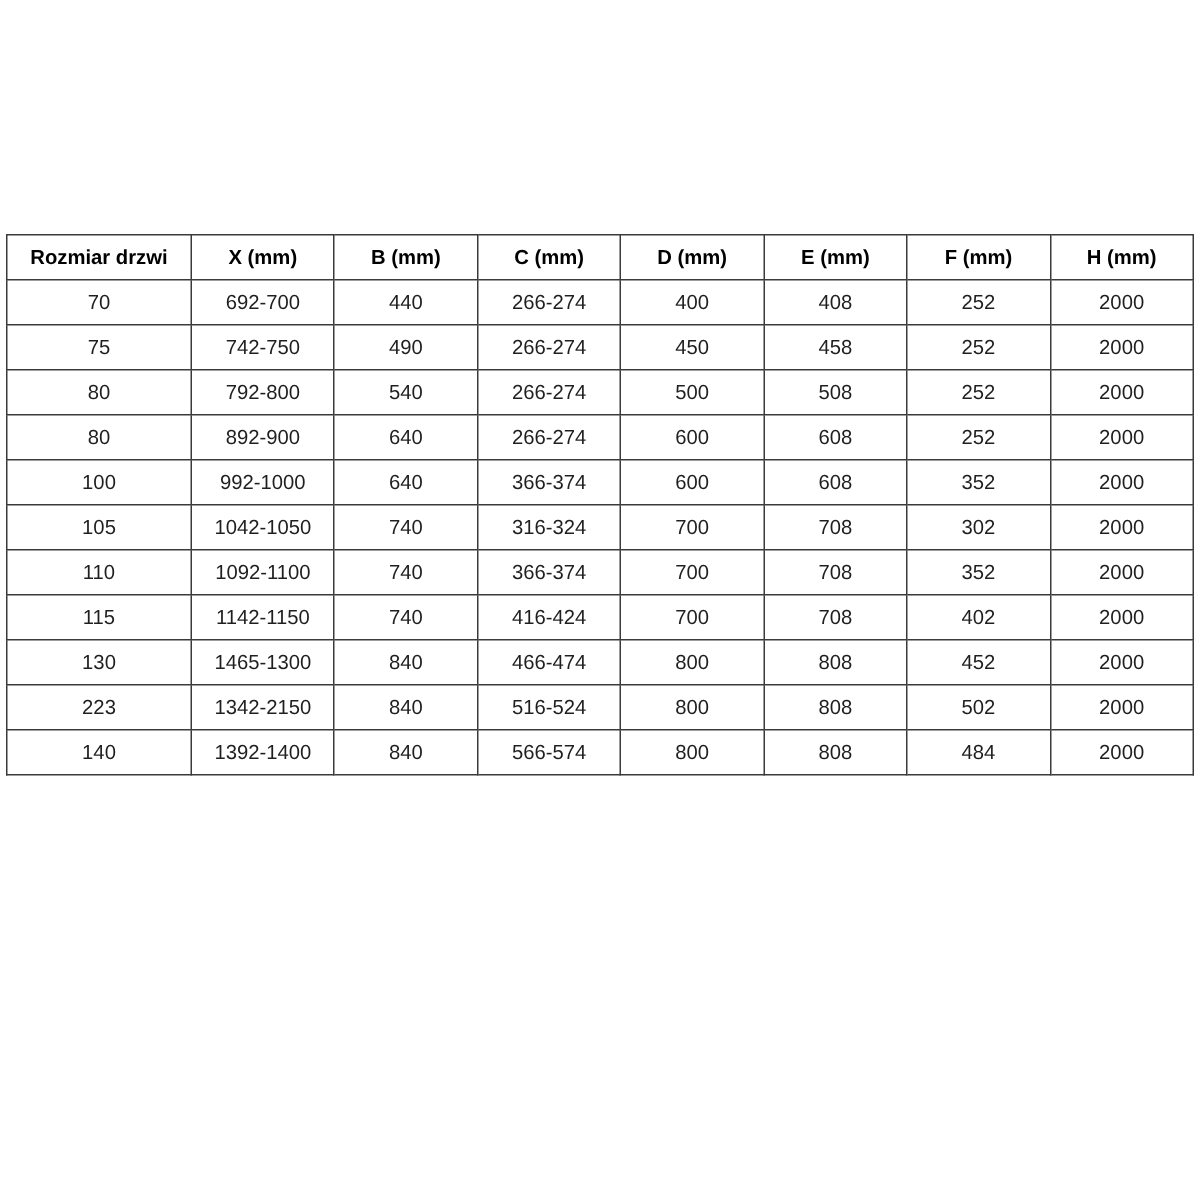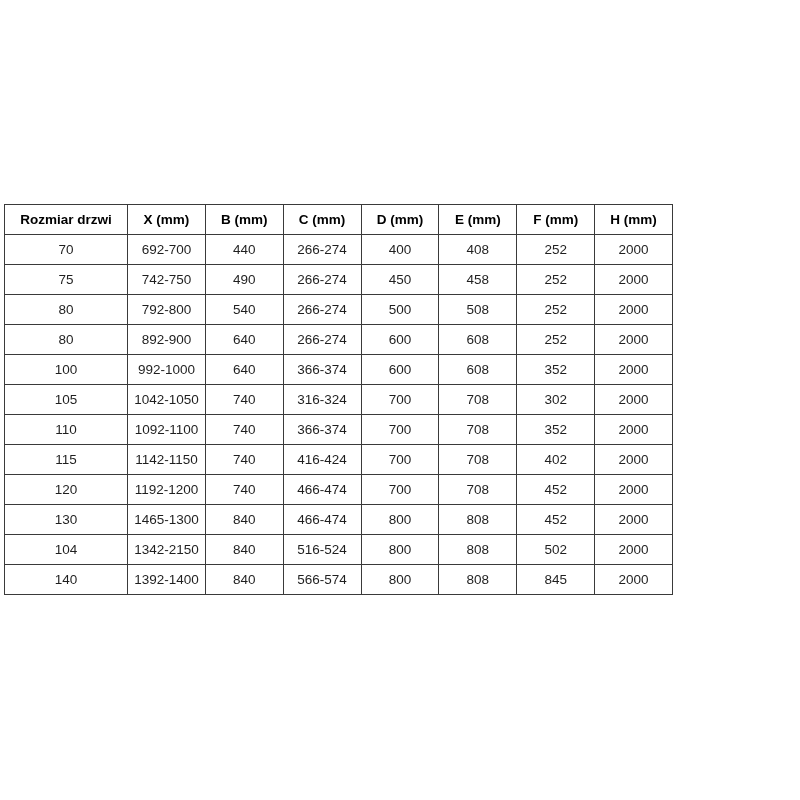--- a/index.html
+++ b/index.html
@@ -12,24 +12,23 @@
     position: relative;
     width: 800px;
     height: 800px;
     background: #ffffff;
     overflow: hidden;
   }
   table.spec-table {
     position: absolute;
     left: 4px;
     top: 156px;
-    width: 669px;
+    width: 792px;
     border-collapse: collapse;
     table-layout: fixed;
-    margin-top: 48px;
   }
   table.spec-table th,
   table.spec-table td {
     border: 1px solid #3a3a3a;
     padding: 0;
     height: 29px;
     text-align: center;
     vertical-align: middle;
     font-size: 13.5px;
     color: #1f1f1f;
@@ -144,54 +143,44 @@
           <td>115</td>
           <td>1142-1150</td>
           <td>740</td>
           <td>416-424</td>
           <td>700</td>
           <td>708</td>
           <td>402</td>
           <td>2000</td>
         </tr>
         <tr>
-          <td>120</td>
-          <td>1192-1200</td>
-          <td>740</td>
-          <td>466-474</td>
-          <td>700</td>
-          <td>708</td>
-          <td>452</td>
-          <td>2000</td>
-        </tr>
-        <tr>
           <td>130</td>
           <td>1465-1300</td>
           <td>840</td>
           <td>466-474</td>
           <td>800</td>
           <td>808</td>
           <td>452</td>
           <td>2000</td>
         </tr>
         <tr>
-          <td>104</td>
+          <td>223</td>
           <td>1342-2150</td>
           <td>840</td>
           <td>516-524</td>
           <td>800</td>
           <td>808</td>
           <td>502</td>
           <td>2000</td>
         </tr>
         <tr>
           <td>140</td>
           <td>1392-1400</td>
           <td>840</td>
           <td>566-574</td>
           <td>800</td>
           <td>808</td>
-          <td>845</td>
+          <td>484</td>
           <td>2000</td>
         </tr>
       </tbody>
   </table>
 </div>
 
 </body></html>

